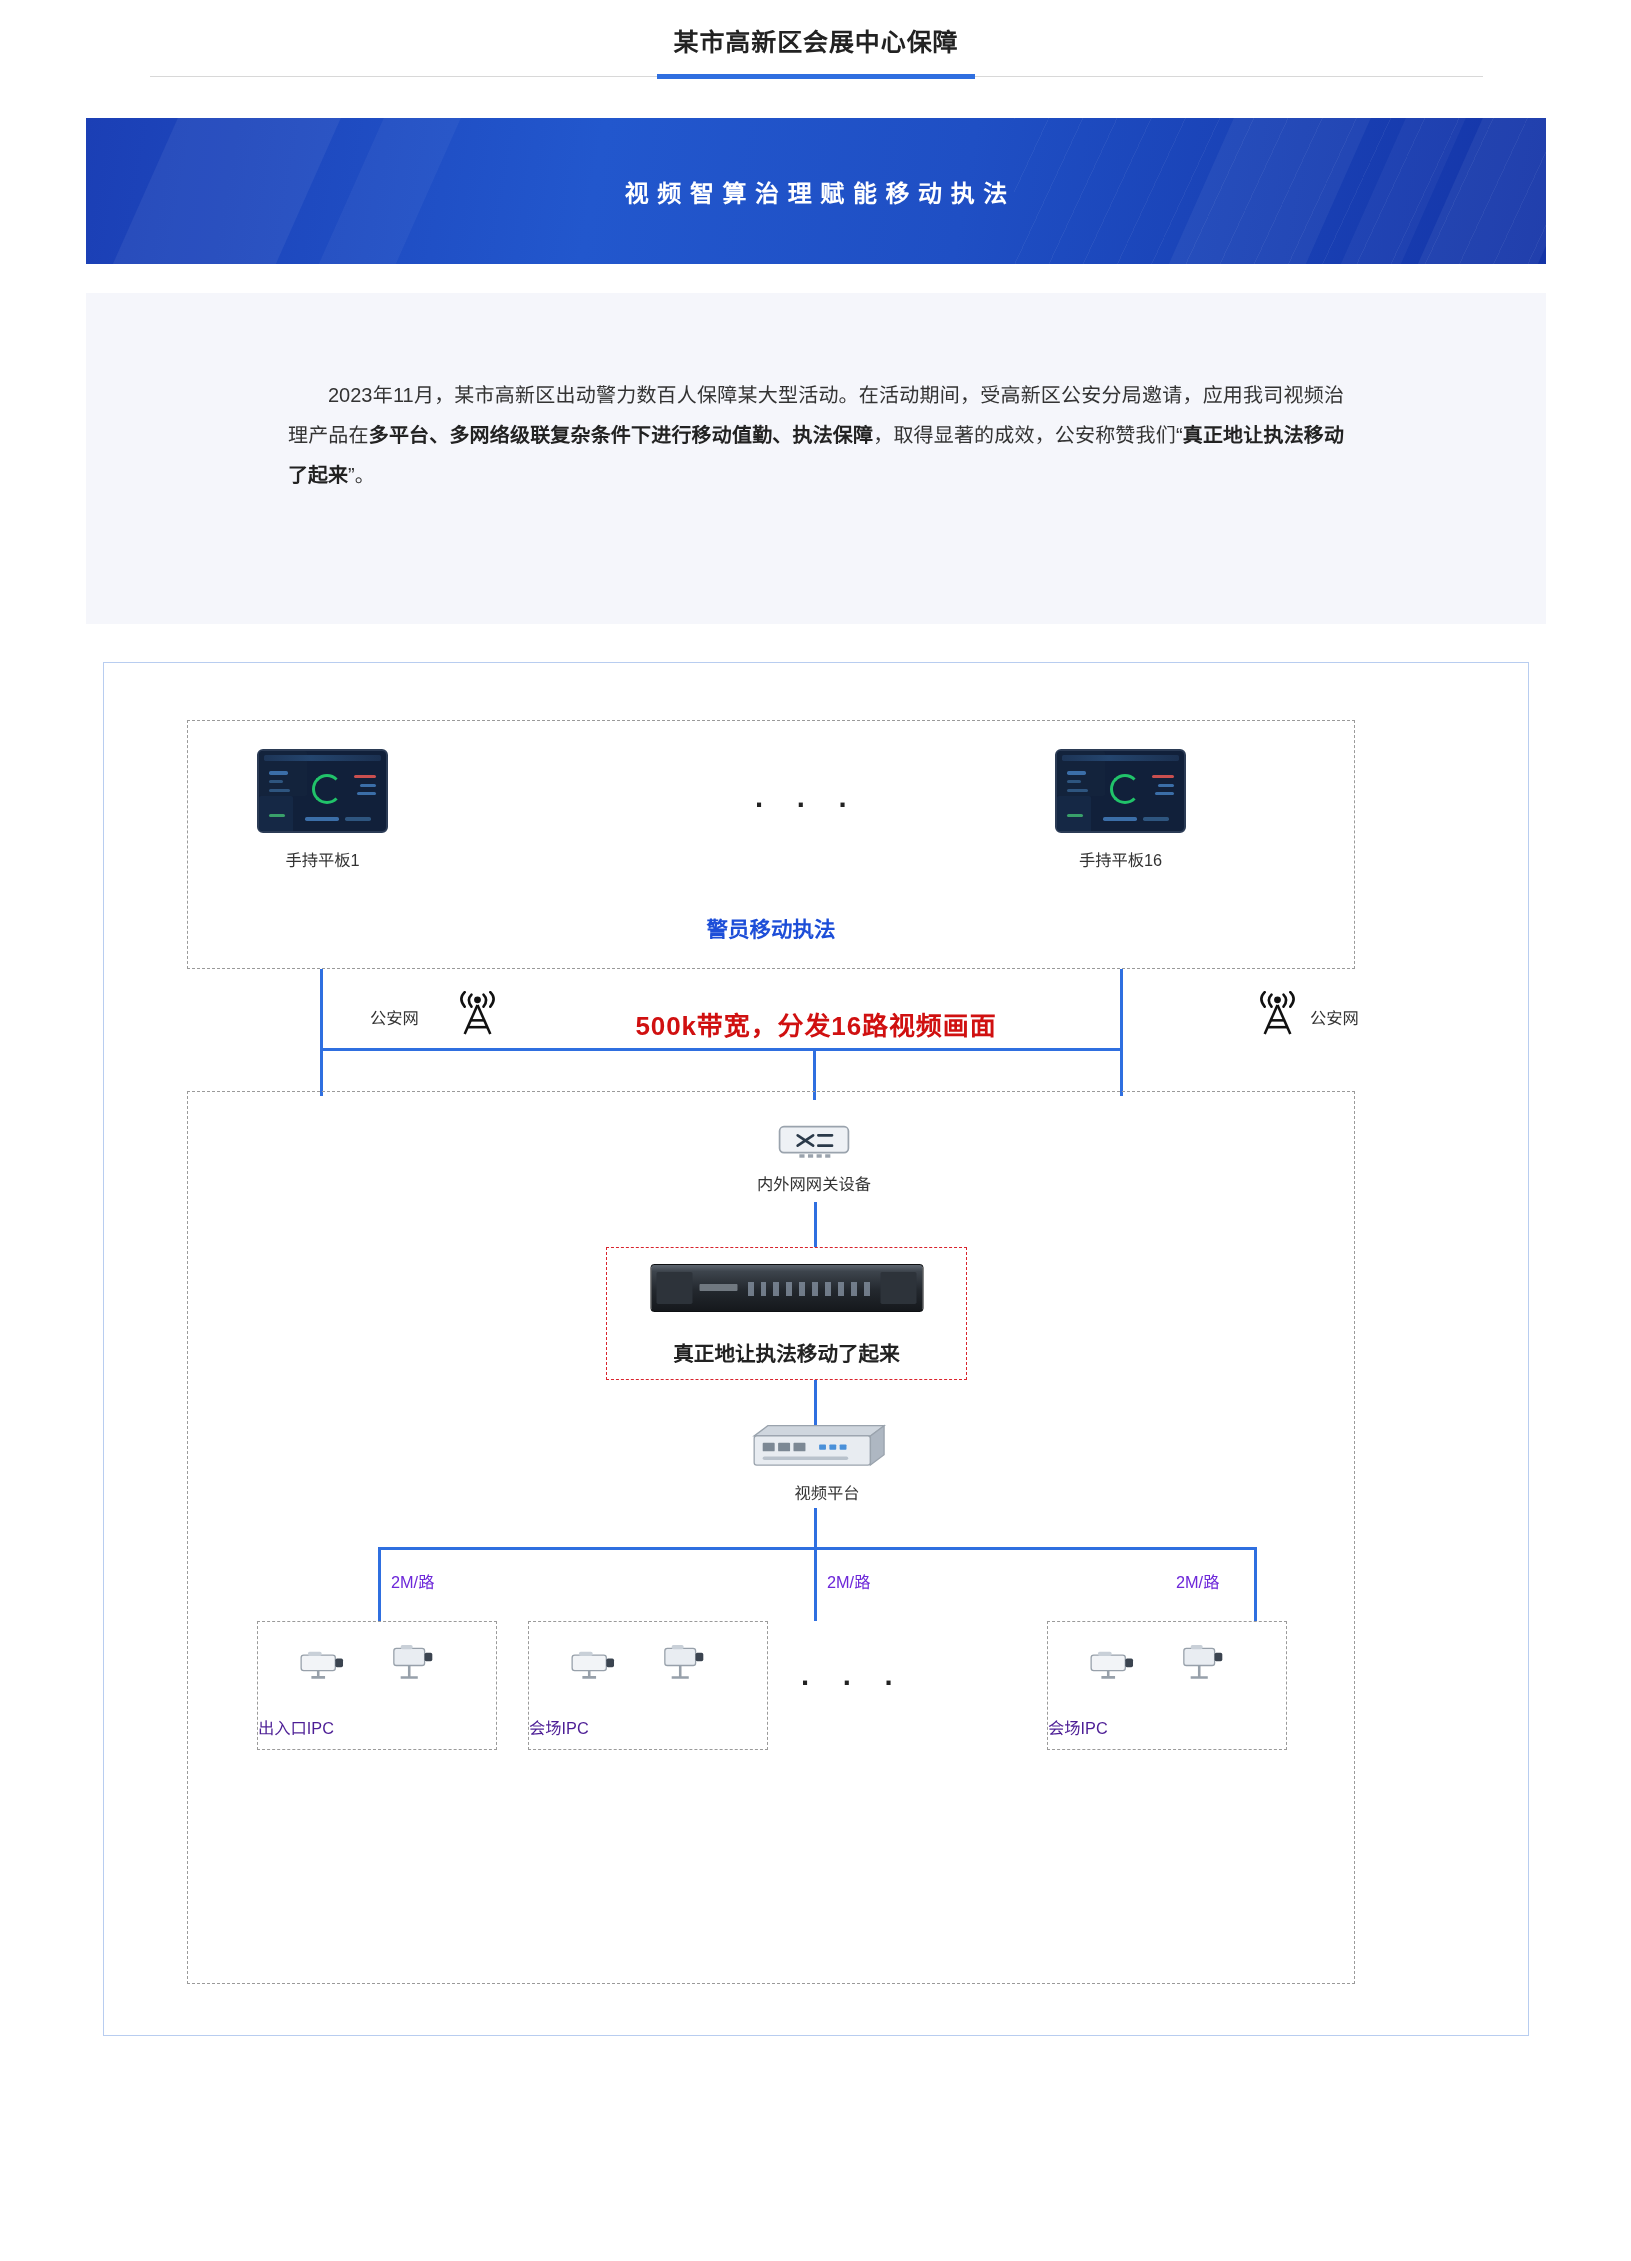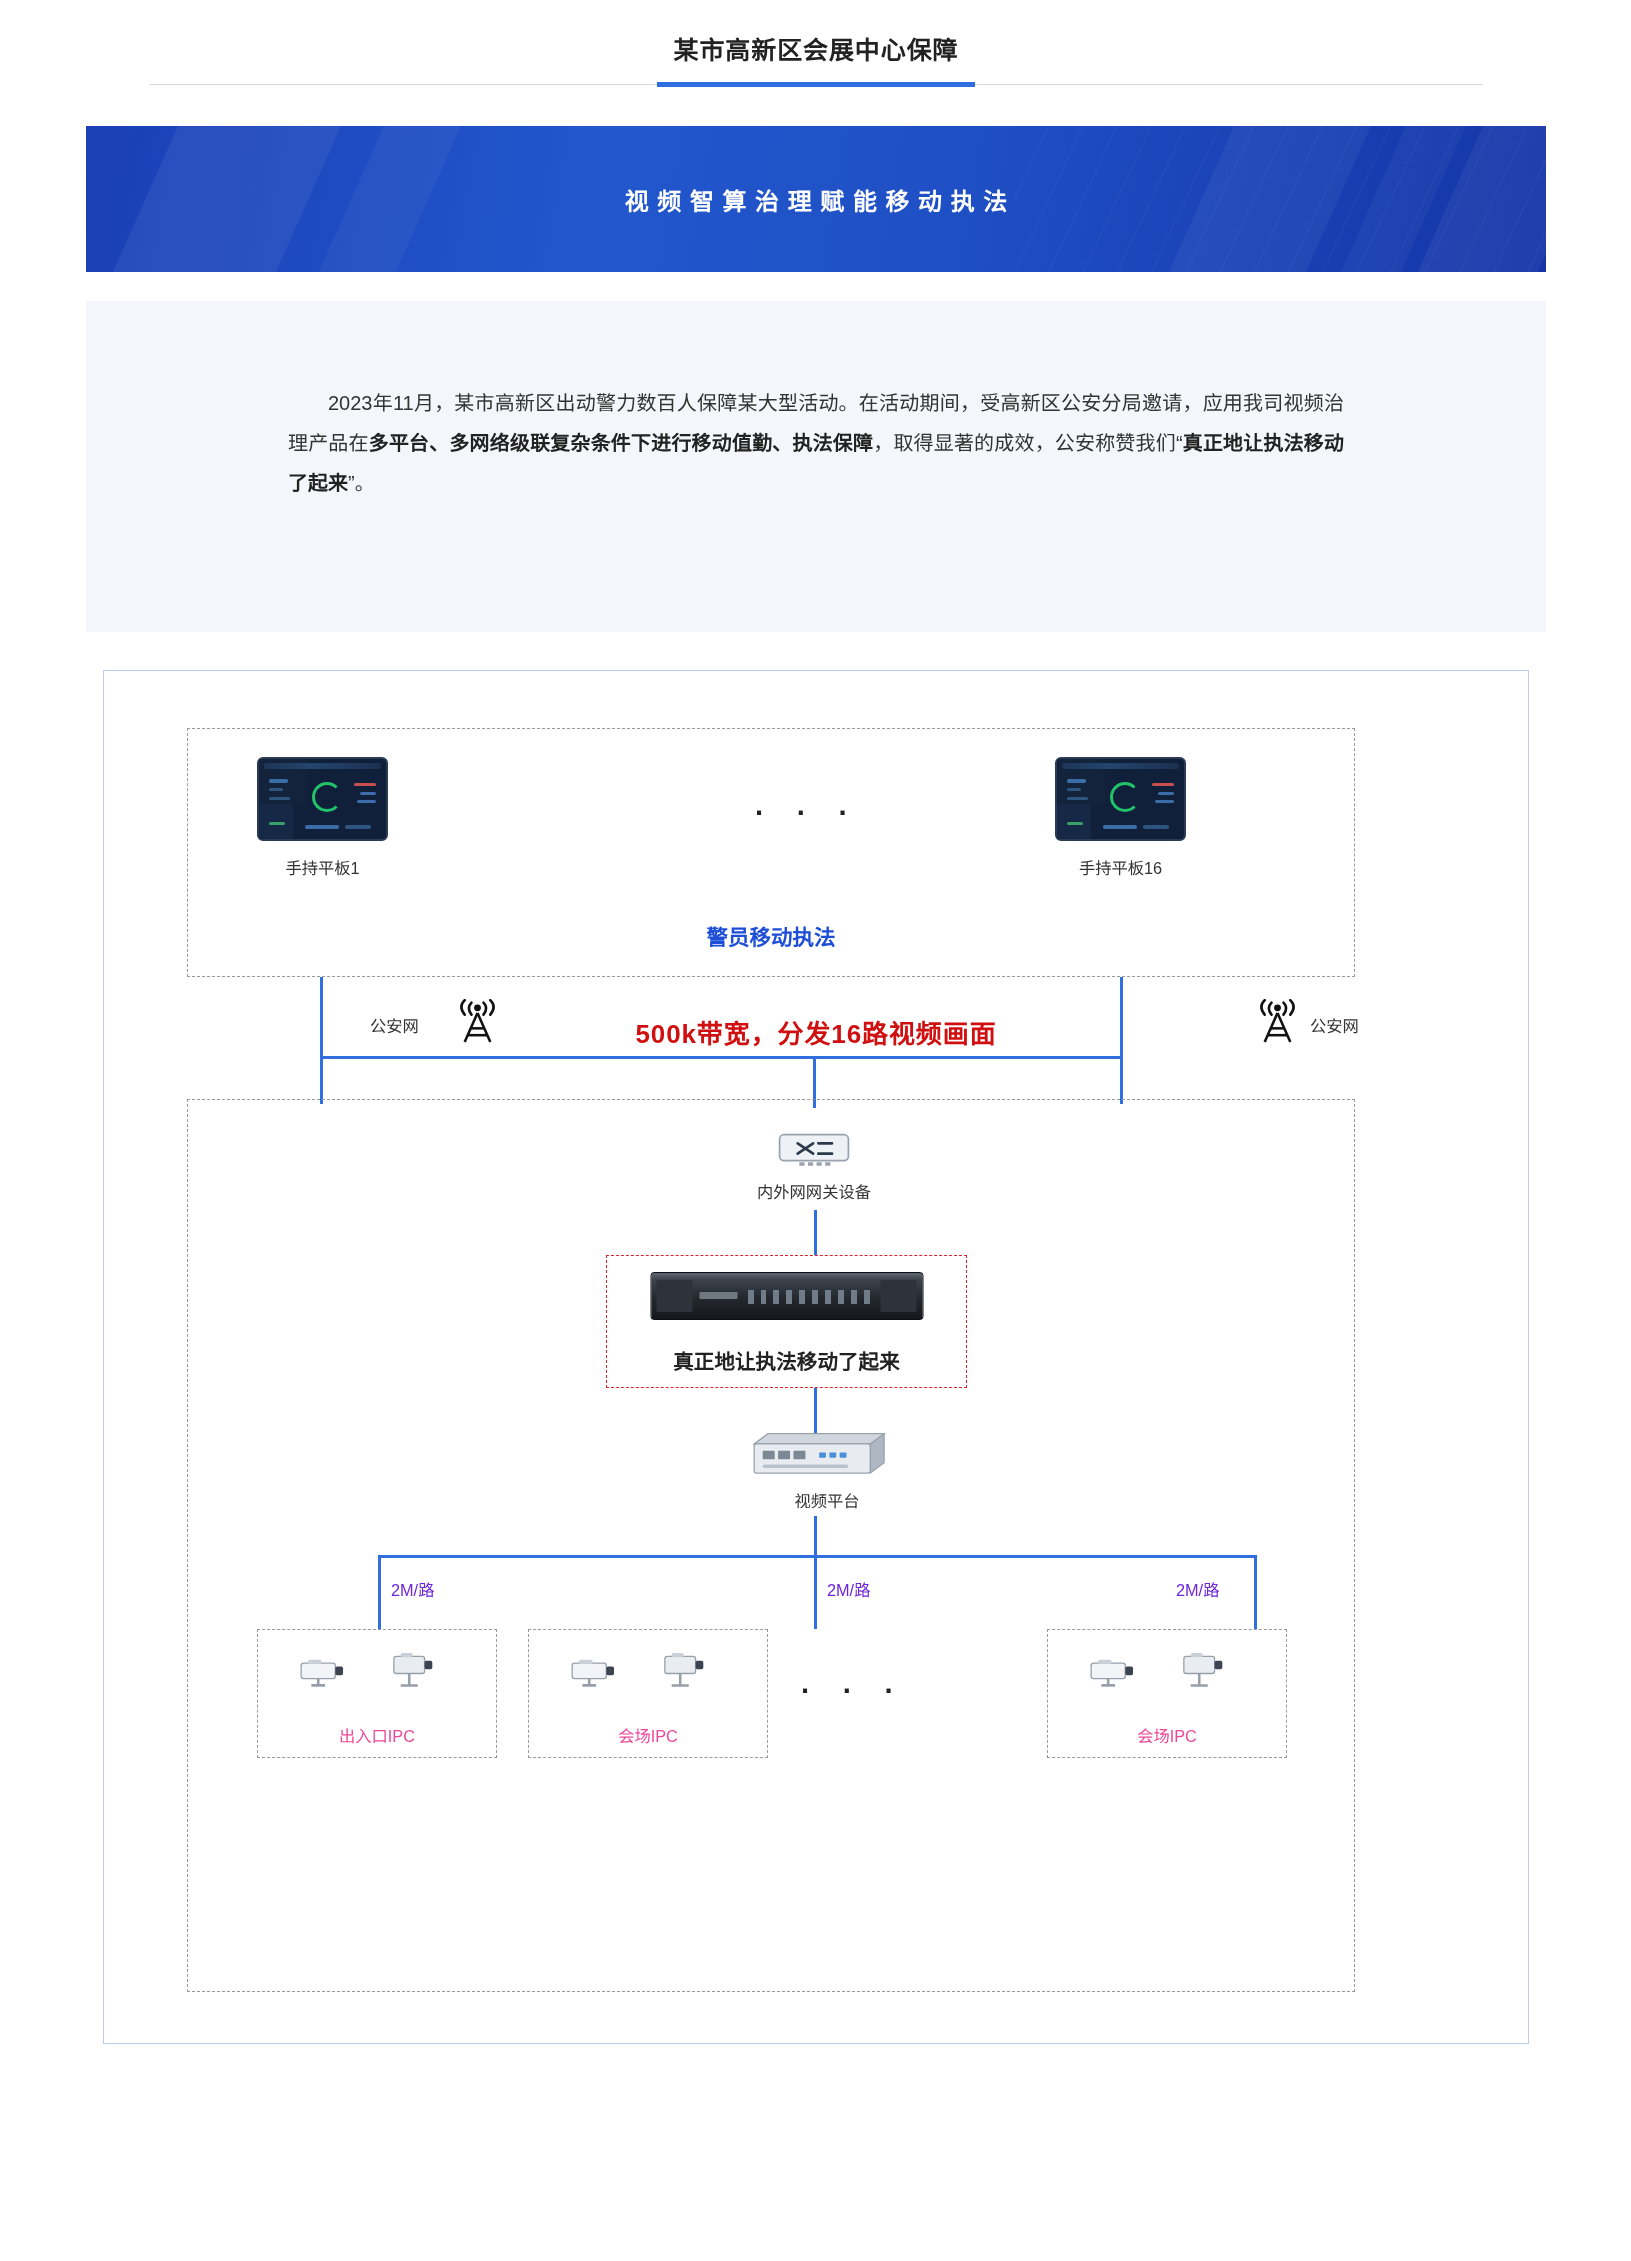--- a/index.html
+++ b/index.html
@@ -9,21 +9,21 @@
   }
   body {
     width: 1632px;
     min-height: 2261px;
     font-family: "Liberation Sans", "DejaVu Sans", sans-serif;
     color: #222;
     -webkit-font-smoothing: antialiased;
   }
   .page {
     width: 1632px;
-    margin: 8px auto;
+    margin: 0 auto;
     position: relative;
   }
 
   
   .doc-header {
     padding-top: 22px;
     text-align: center;
   }
   .doc-header .title {
     font-size: 25px;
@@ -315,23 +315,23 @@
     position: absolute;
     border: 1.7px dashed #9a9a9a;
     box-sizing: border-box;
     width: 240px;
     height: 129px;
   }
   .ipc-caption {
     position: absolute;
     left: 0; right: 0;
     bottom: 10.3px;
-    text-align: center;
+    text-align: left;
     font-size: 16.3px;
-    color: #ec4899;
+    color: #4c1d95;
   }
   .cam {
     position: absolute;
     width: 53px;
     height: 40px;
   }
   .rate-label {
     position: absolute;
     font-size: 16.3px;
     color: #6d28d9;

